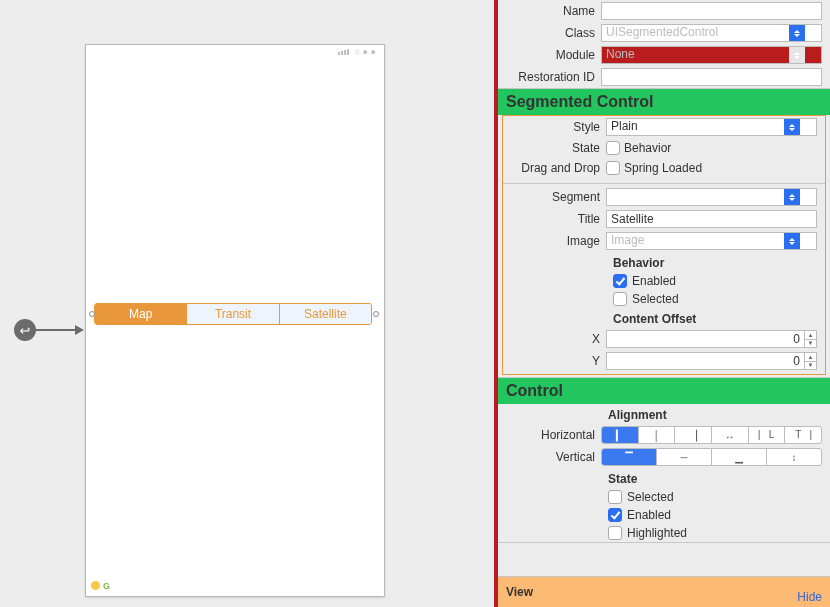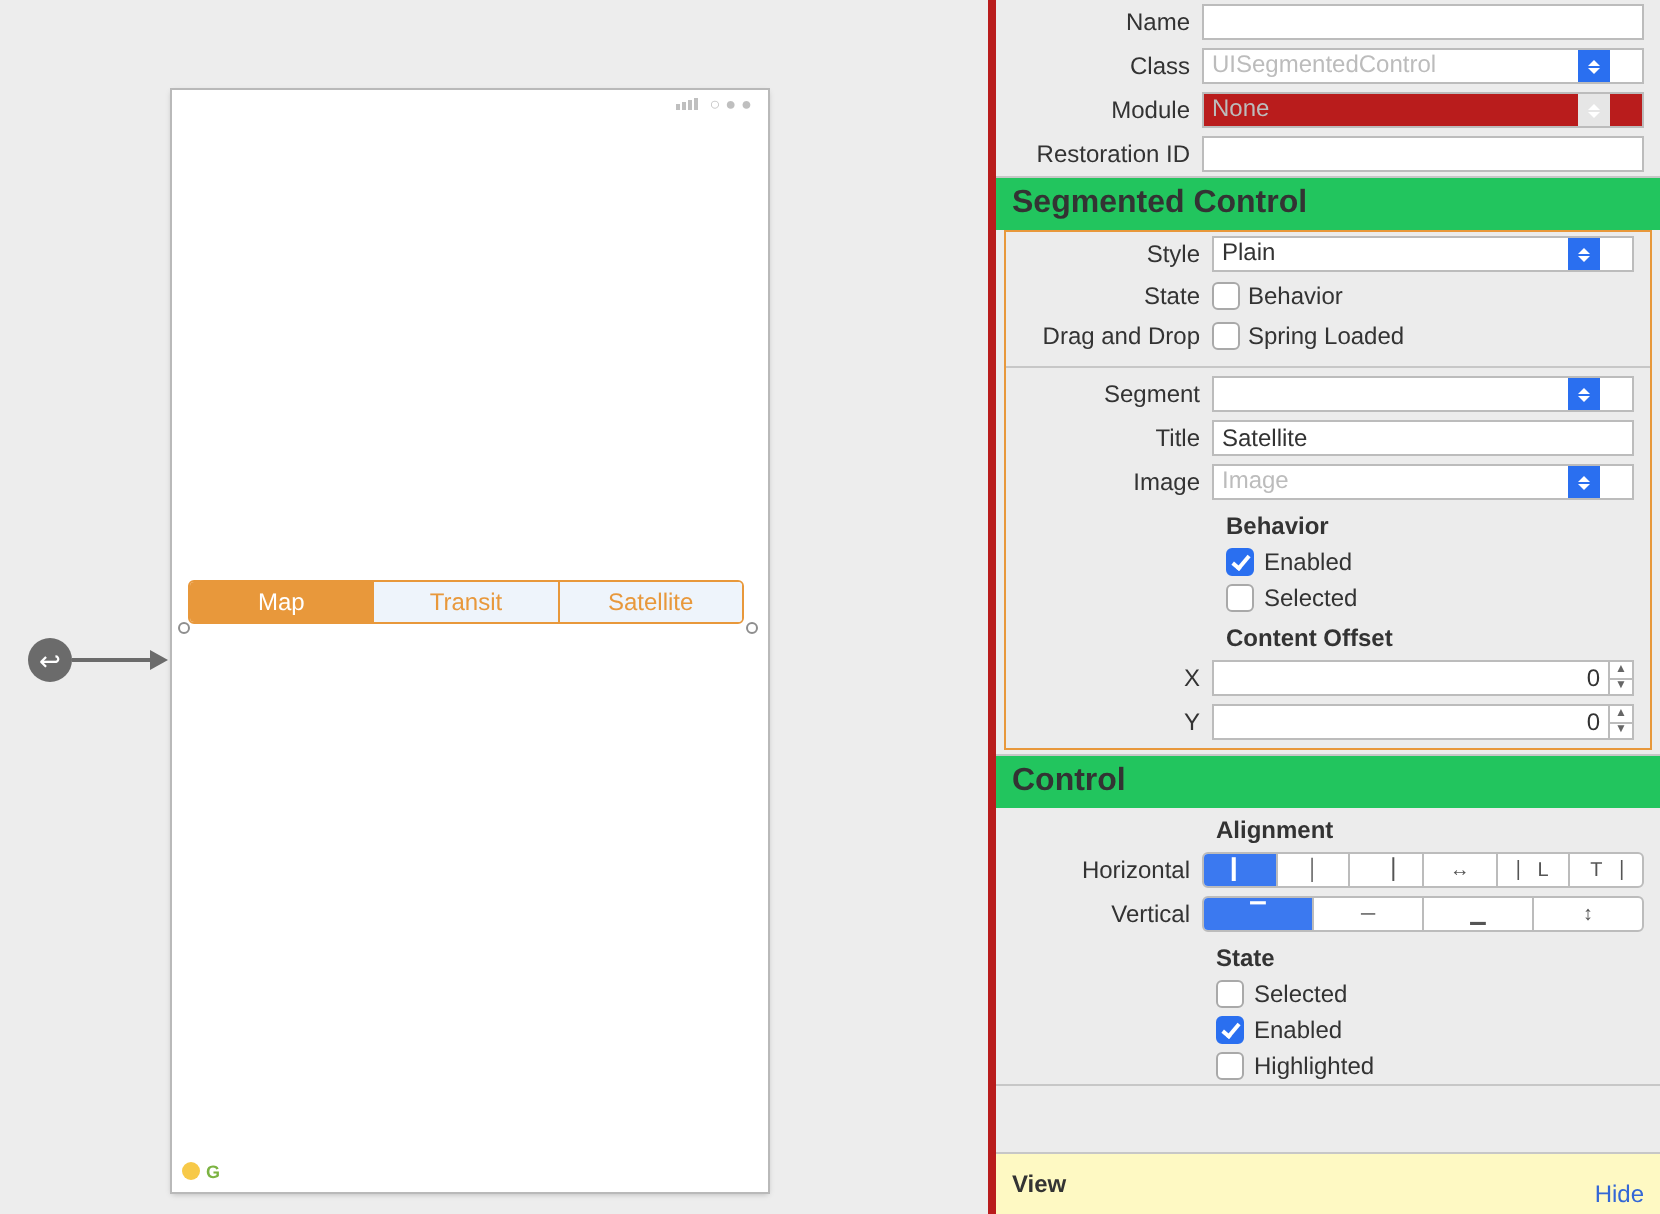--- a/index.html
+++ b/index.html
@@ -43,21 +43,21 @@
     }
     .signal-bars span {
       width: 2px; background: #bfbfbf; display: block;
     }
     .signal-bars span:nth-child(1){height:3px}
     .signal-bars span:nth-child(2){height:4px}
     .signal-bars span:nth-child(3){height:5px}
     .signal-bars span:nth-child(4){height:6px}
     .seg-control {
       position: absolute;
-      left: 8px; top: 245px;
+      left: 8px; top: 258px;
       width: 278px; height: 22px;
       display: flex;
       border: 1px solid #e8983b;
       border-radius: 3px;
       overflow: hidden;
       font-size: 12px;
     }
     .seg-control .seg {
       flex: 1;
       text-align: center;
@@ -214,21 +214,21 @@
       display: flex; align-items: center; justify-content: center;
       font-size: 10px; color: #555; cursor: pointer;
     }
     .align-cell:last-child { border-right: none; }
     .align-cell.on { background: #3b79f0; color: #fff; }
     .bottom-row {
       position: absolute; left: 0; bottom: 0; width: 100%;
       border-top: 1px solid #c7c7c7;
       display: flex; align-items: center; justify-content: space-between;
       padding: 3px 8px; font-size: 12px; font-weight: bold;
-      background: #fef9c3;
+      background: #fdba74;
     }
     .hide-link { font-weight: normal; color: #3367d6; cursor: pointer; margin-top: 10px; }
   </style>
 </head>
 <body>
 
 <div class="canvas-area">
   <div class="pointer">↩︎</div>
   <div class="pointer-line"></div>
 

